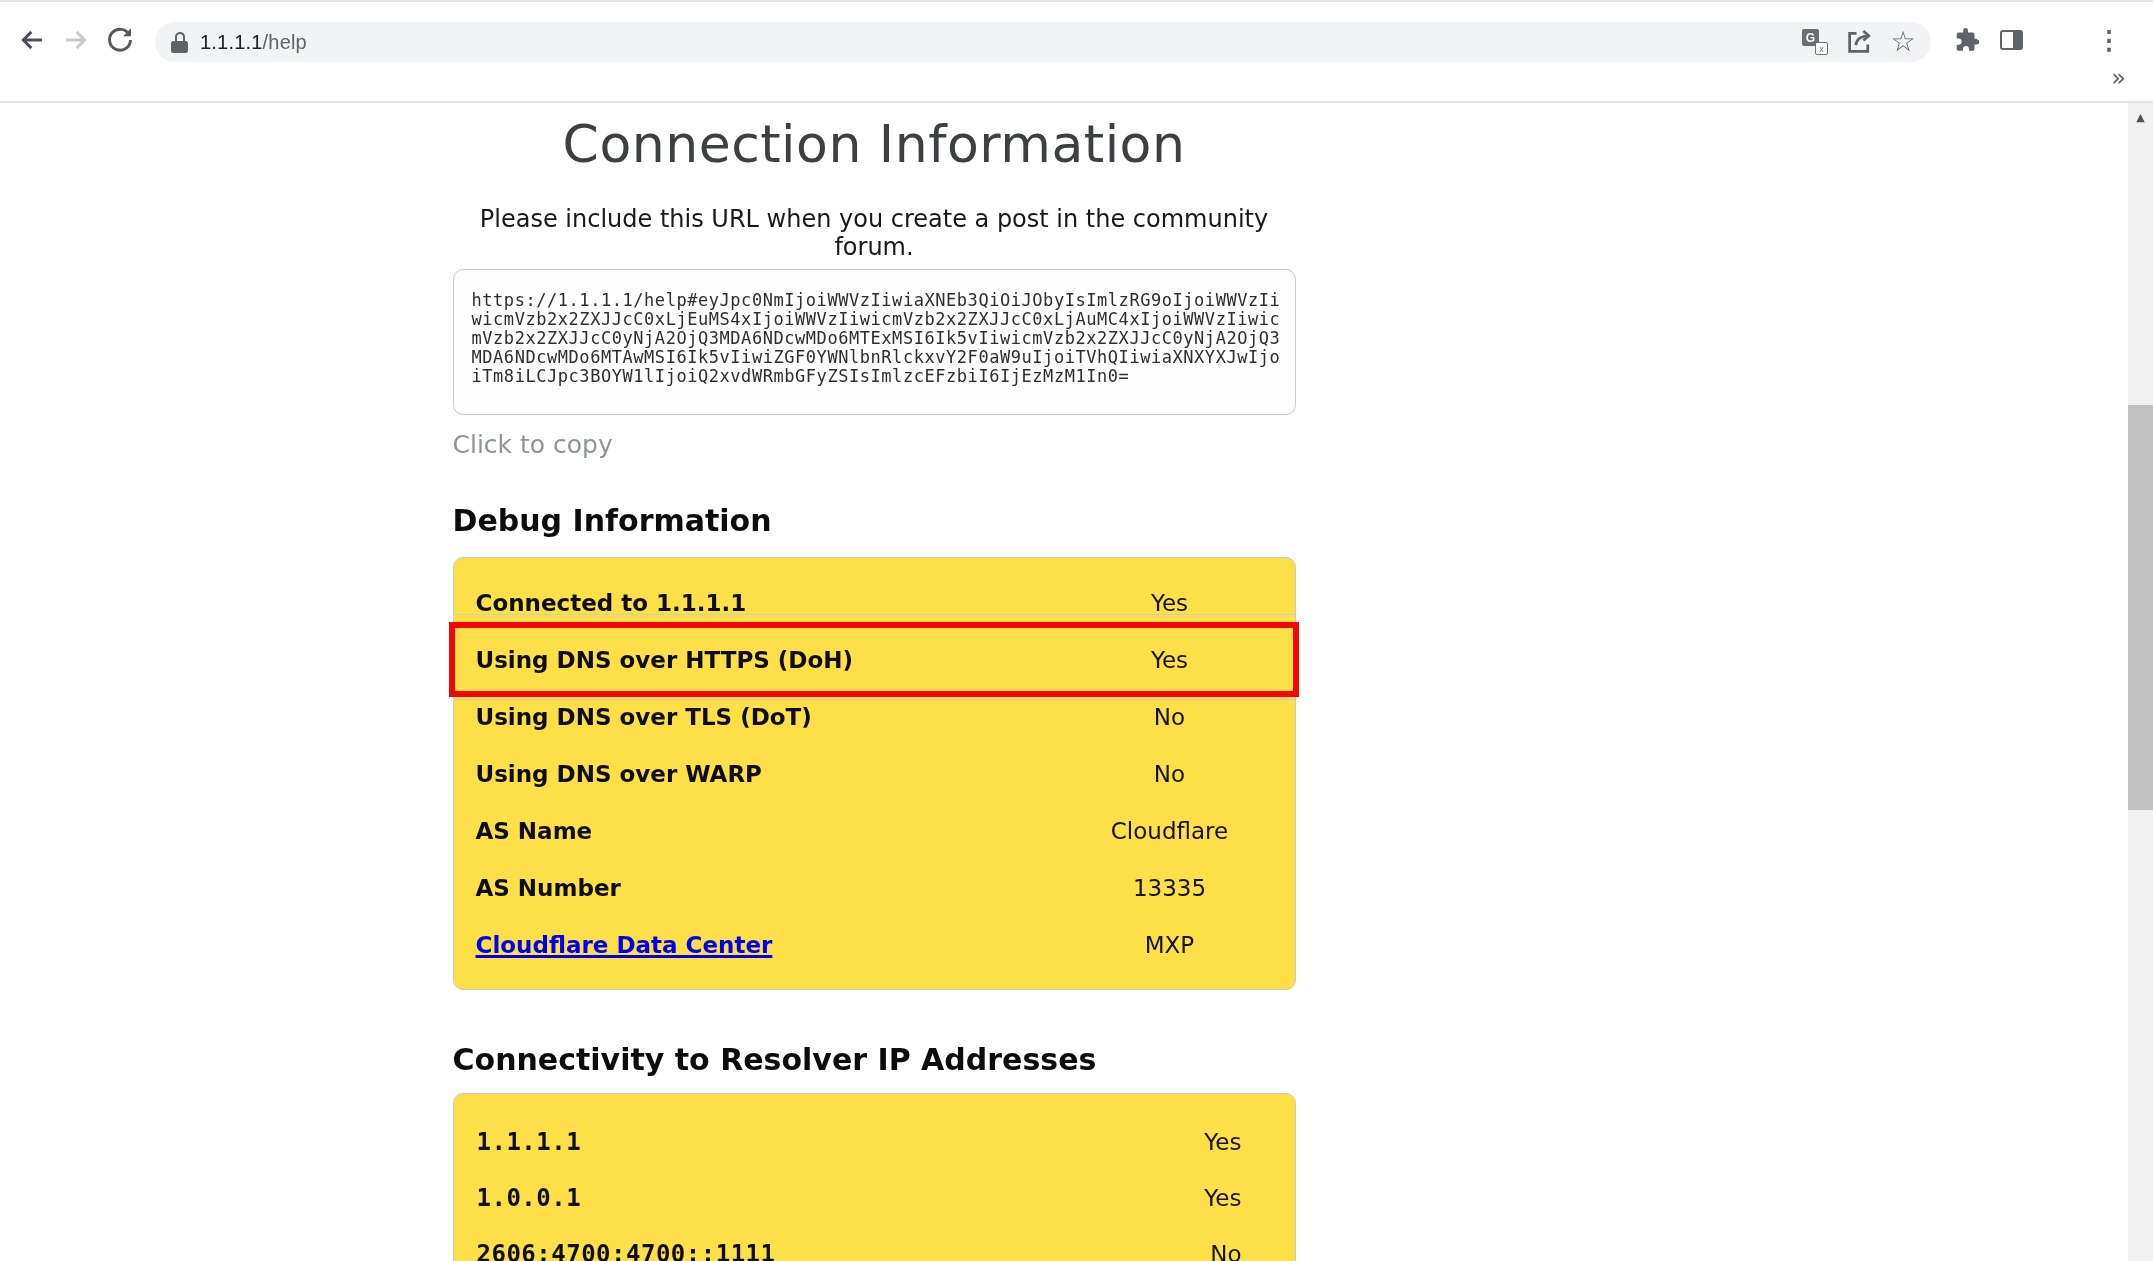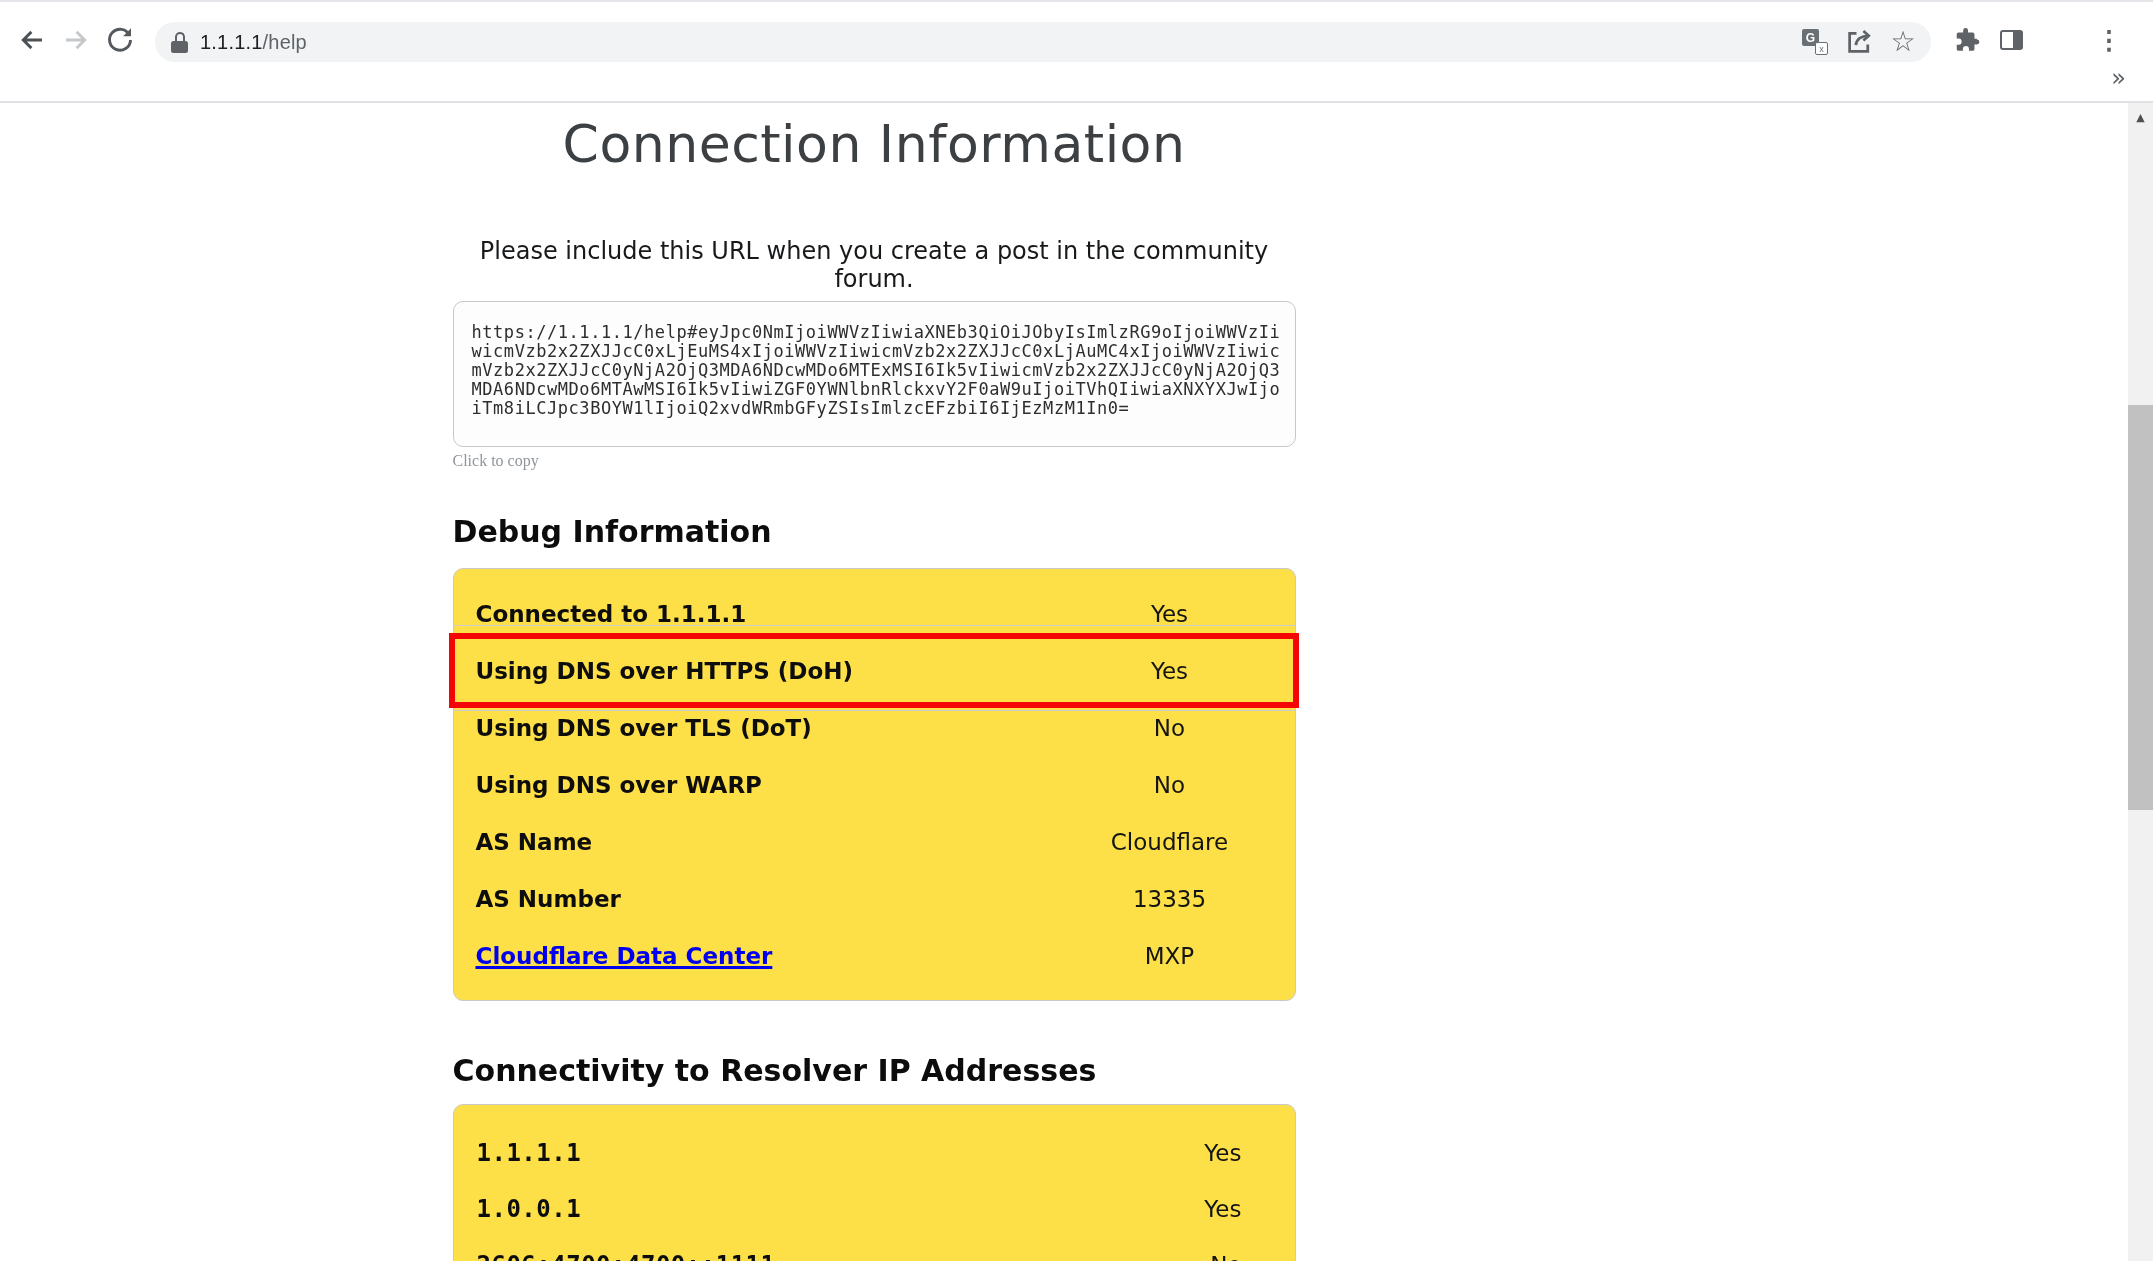--- a/index.html
+++ b/index.html
@@ -38,27 +38,27 @@
 
   
   .scrollbar { position:absolute; top:103px; right:0; width:25px; height:1158px; background:#f1f1f1; }
   .scroll-arrow { width:25px; height:28px; display:flex; align-items:center; justify-content:center; font-size:11px; color:#505050; }
   .scroll-thumb { position:absolute; left:0; top:302px; width:25px; height:405px; background:#c1c1c1; }
 
   
   .page { position:absolute; top:103px; left:0; width:1748px; height:1158px; background:#fff; }
   .container { width:843px; margin:0 auto; padding-top:13px; }
   h1.title { margin:0; font-size:52px; line-height:57px; font-weight:400; color:#3c4043; text-align:center; letter-spacing:0.5px; }
-  p.instruction { margin:64px 0 8px 0; font-size:24px; color:#17191b; text-align:center; }
+  p.instruction { margin:32px 0 8px 0; font-size:24px; color:#17191b; text-align:center; }
   .token-box {
     height:146px; border:1.5px solid #c8c8c8; border-radius:10px; background:#fdfdfd;
     padding:11px 8px; overflow:hidden; cursor:pointer;
   }
   .token { margin:10px; font-family:"DejaVu Sans Mono", monospace; font-size:17px; line-height:19px; letter-spacing:0.55px; color:#2e2e2e; white-space:pre; }
-  .click-copy { margin-top:5px; font-size:16px; color:#8f959b;font-family:Liberation Serif, serif; }
+  .click-copy { margin-top:15px; font-size:25px; color:#8f959b; }
   h2.section { margin:44px 0 19px 0; font-size:30px; font-weight:700; color:#0c0c0c; }
   h2.section.second { margin-top:52px; margin-bottom:16px; }
   .card { border:1.5px solid #c9c9c9; border-radius:10px; background:#fde047; }
   .card.debug { padding:16px 0; }
   .card.resolver { padding:20px 0 40px 0; height:240px; overflow:hidden; }
 
   .drow { height:57px; display:flex; align-items:center; padding-left:22px; }
   .drow .dlabel { flex:1; font-size:23px; font-weight:700; color:#0d0d0d; }
   .drow .dvalue { width:250px; text-align:center; font-size:23px; color:#141414; }
   .drow .dlabel a { color:#0000ee; font-weight:700; text-decoration-thickness:2.5px; }

